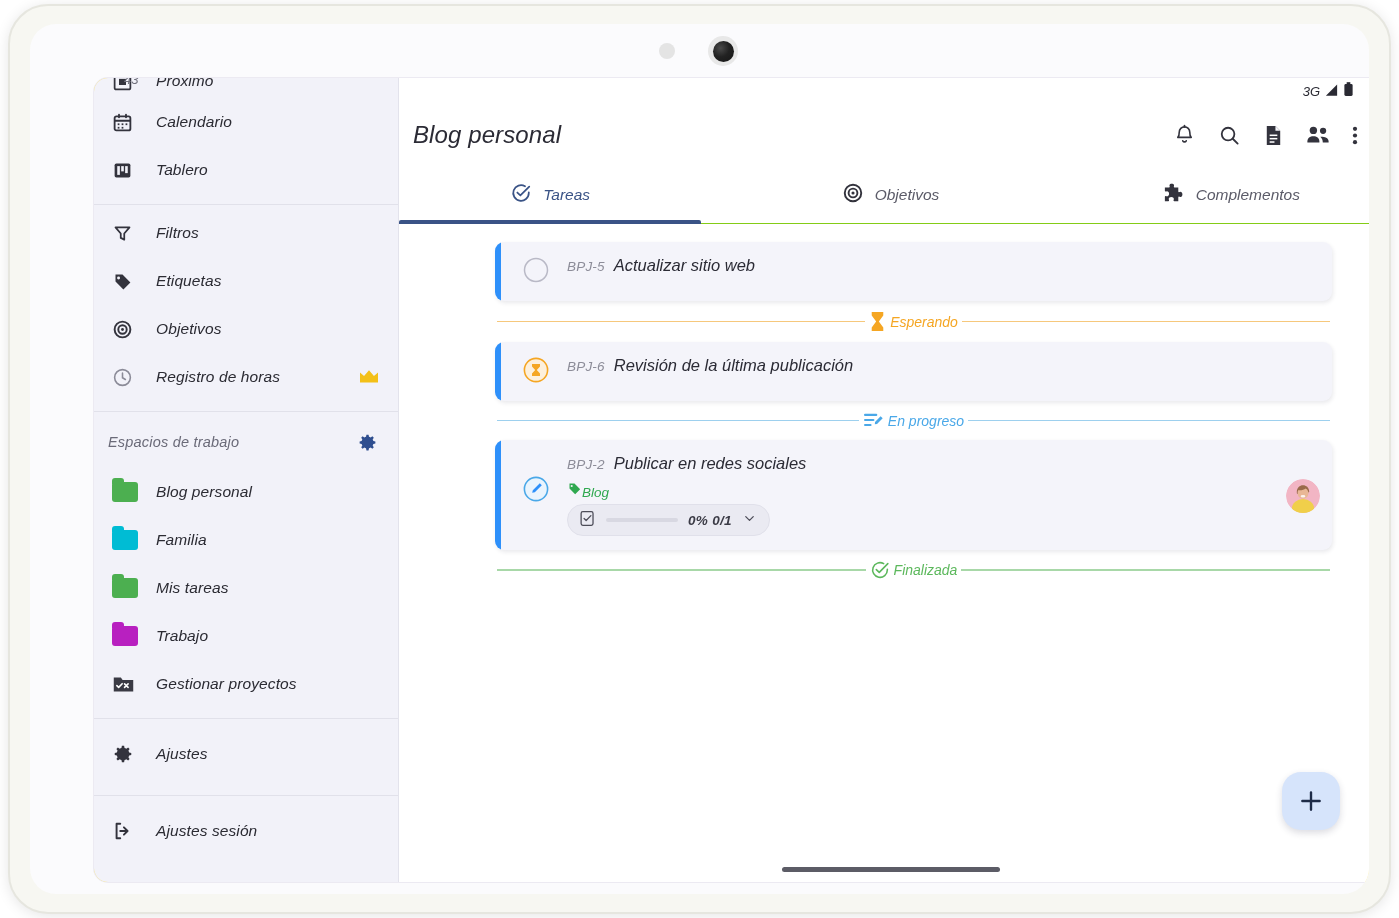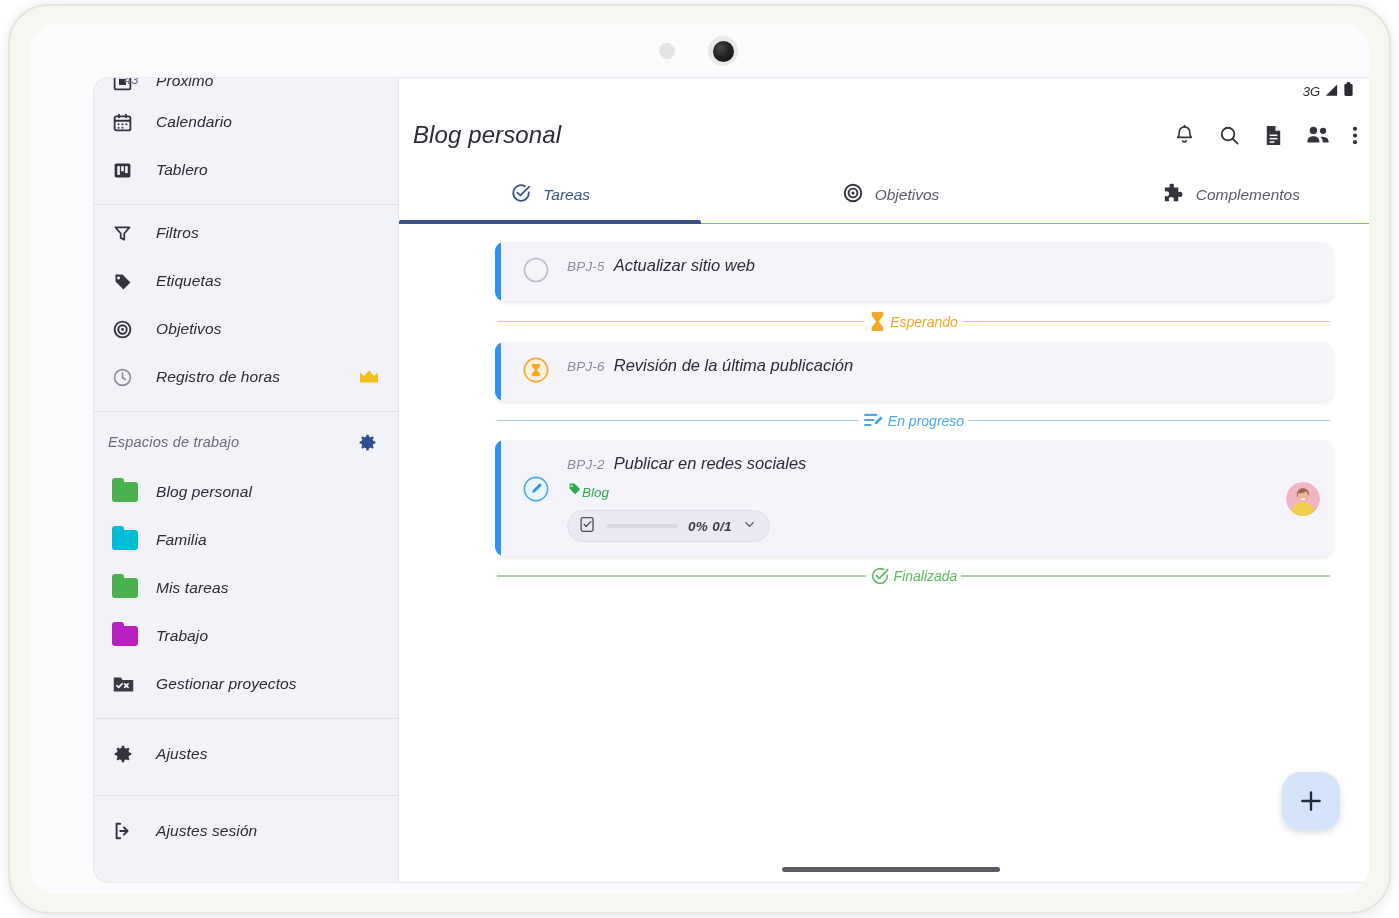--- a/index.html
+++ b/index.html
@@ -180,21 +180,21 @@
   .task-key { font-size: 13.5px; color: #8d8d99; letter-spacing: .2px; }
   .task-title { font-size: 16.5px; color: #2b2b35; }
   .card.done .task-key,
   .card.done .task-title { text-decoration: line-through; }
   .card.done .task-title { color: #33333d; }
 
   .tag-row { display: flex; align-items: flex-end; margin-top: 8px; }
   .tag-label { font-size: 13.5px; color: #2fa84f; }
 
   .progress-chip {
-    margin-top: 10px;
+    margin-top: 4px;
     display: inline-flex; align-items: center; gap: 10px;
     height: 32px; padding: 0 12px 0 11px;
     background: #eaeaf2; border-radius: 17px;
     border: 1px solid #e0e0ea;
     cursor: pointer;
   }
   .chip-track {
     width: 72px; height: 4px; border-radius: 2px; background: #d8d8e2;
   }
   .chip-text { font-size: 13.5px; color: #3b3b46; font-weight: bold; letter-spacing: .3px; }

